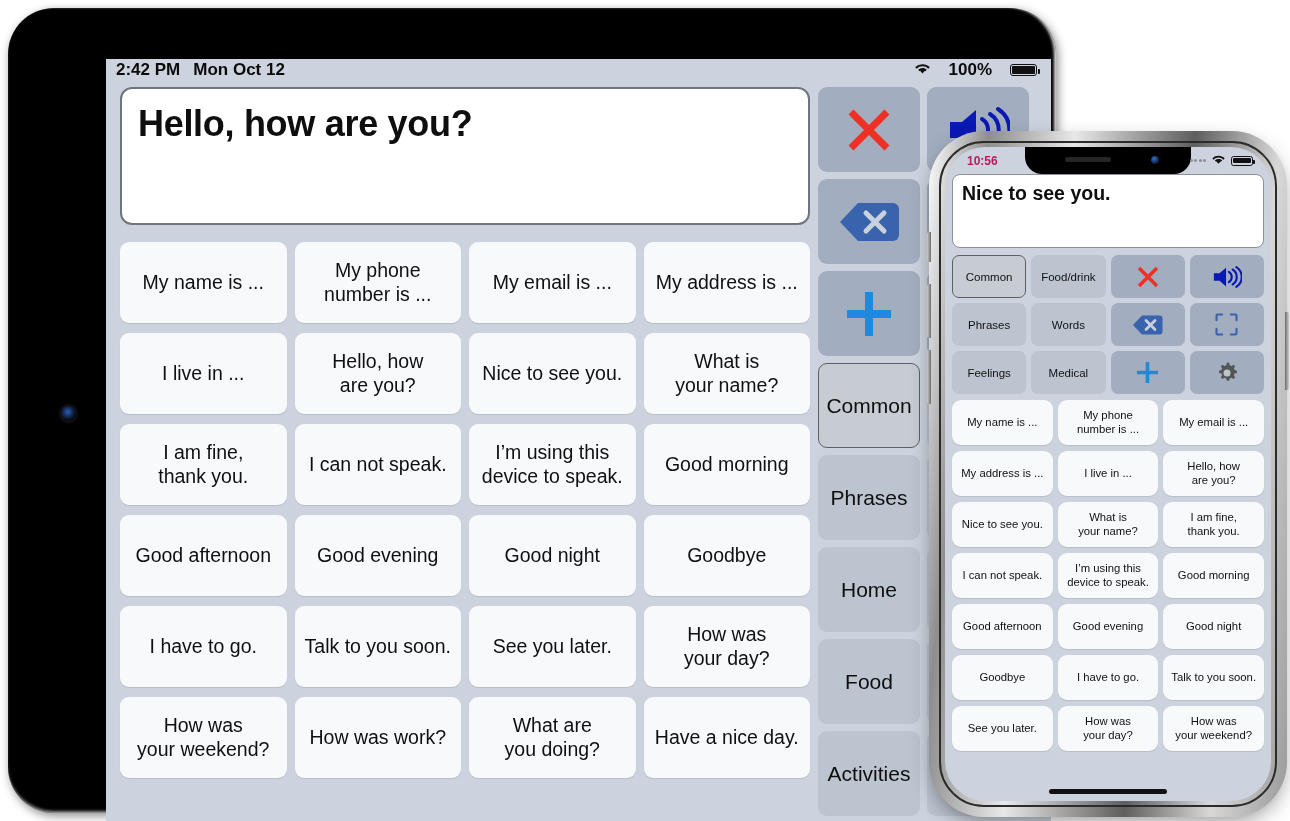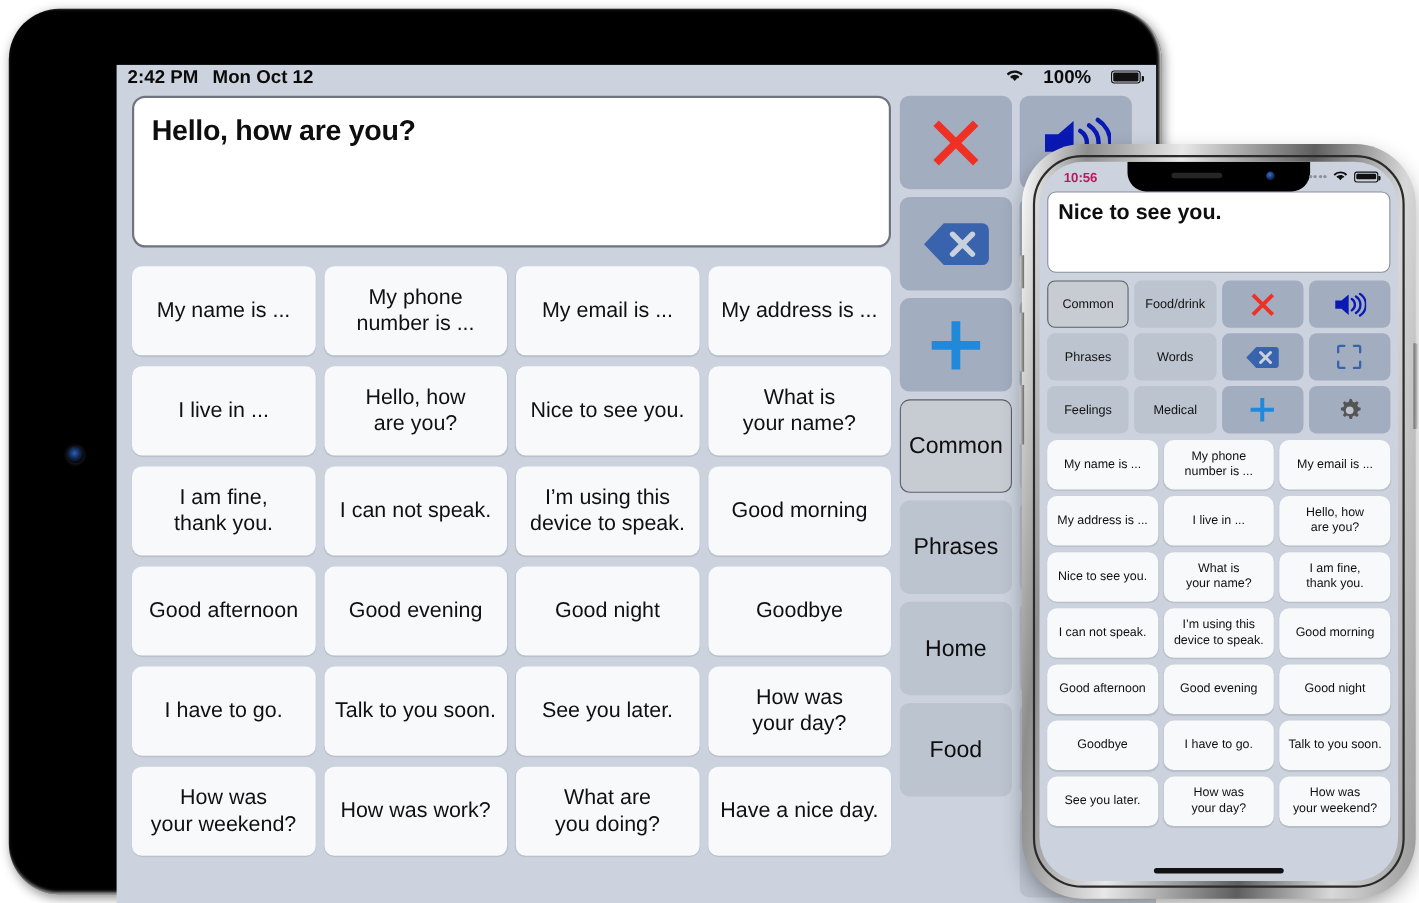--- a/index.html
+++ b/index.html
@@ -52,21 +52,21 @@
   .batt i { display:block; height:100%; width:100%; background:#111; border-radius:1px; }
   .batt::after {
     content:""; position:absolute; right:-3.5px; top:3.5px; width:2px; height:5px;
     background:#111; border-radius:0 1px 1px 0;
   }
   
   #ipad-body { position:absolute; top:22px; left:0; right:0; bottom:0; display:flex; padding:6px 0 0 0; }
   #ipad-left { width:712px; padding:0 8px 0 14px; display:flex; flex-direction:column; }
   #ipad-textbox {
     height:138px; background:#fff; border:2px solid #6f757e; border-radius:12px;
-    padding:14px 16px; font-size:26px; font-weight:bold; color:#0e0e0e;
+    padding:14px 16px; font-size:36px; font-weight:bold; color:#0e0e0e;
     letter-spacing:-0.3px;
   }
   #ipad-grid {
     margin-top:17px; display:grid; grid-template-columns:repeat(4,1fr);
     gap:10px 8px; flex:1; align-content:start;
   }
   .pbtn {
     background:#f8f9fb; border-radius:9px; display:flex; align-items:center;
     justify-content:center; text-align:center; color:#101010; line-height:1.2;
     box-shadow:0 1px 1px rgba(0,0,0,.10);
@@ -241,20 +241,23 @@
               </div>
             <div class="cat">
                 <span>Phrases</span>
               </div>
             <div class="cat">
                 <span>Home</span>
               </div>
             <div class="cat">
                 <span>Food</span>
               </div>
+            <div class="cat">
+                <span>Activities</span>
+              </div>
           </div>
 
           <div class="ipad-col">
             <div class="ctrl">
               <svg width="64" height="50" viewBox="0 0 64 50">
                 <path d="M4 17 H16 L30 5 V45 L16 33 H4 Z" fill="#0a18b4"></path>
                 <path d="M36 14 a13 13 0 0 1 0 22" stroke="#0a18b4" stroke-width="4" fill="none" stroke-linecap="round"></path>
                 <path d="M44 9 a19 19 0 0 1 0 32" stroke="#0a18b4" stroke-width="4" fill="none" stroke-linecap="round"></path>
                 <path d="M52 4 a25 25 0 0 1 0 42" stroke="#0a18b4" stroke-width="4" fill="none" stroke-linecap="round"></path>
               </svg>

